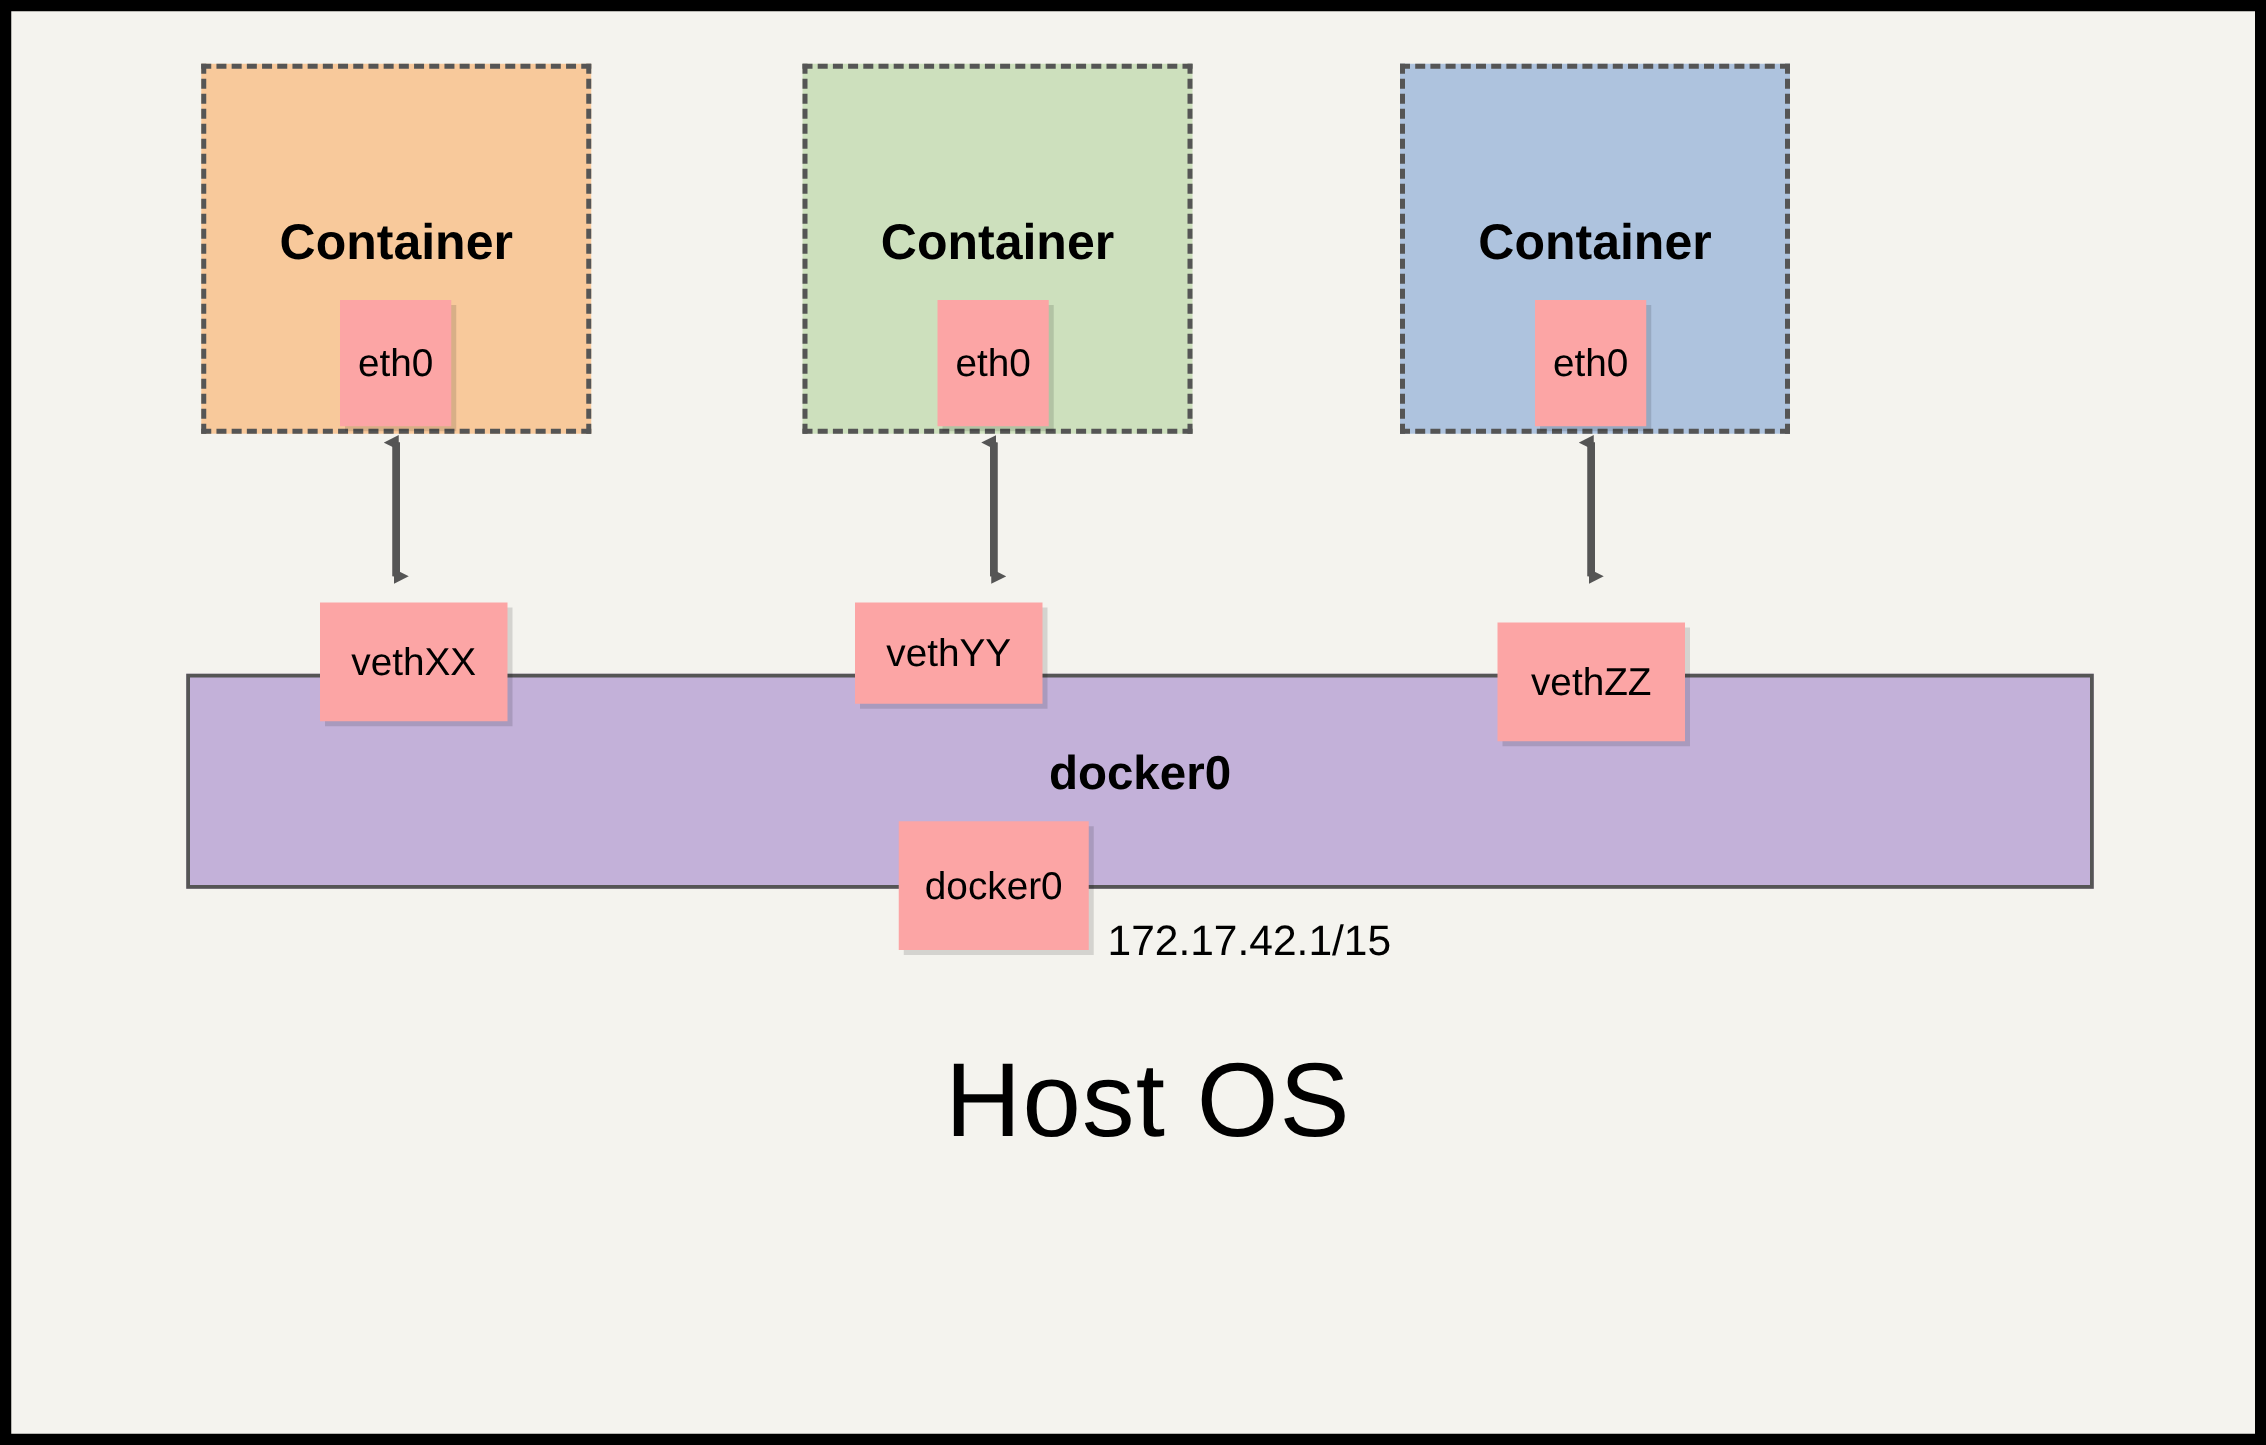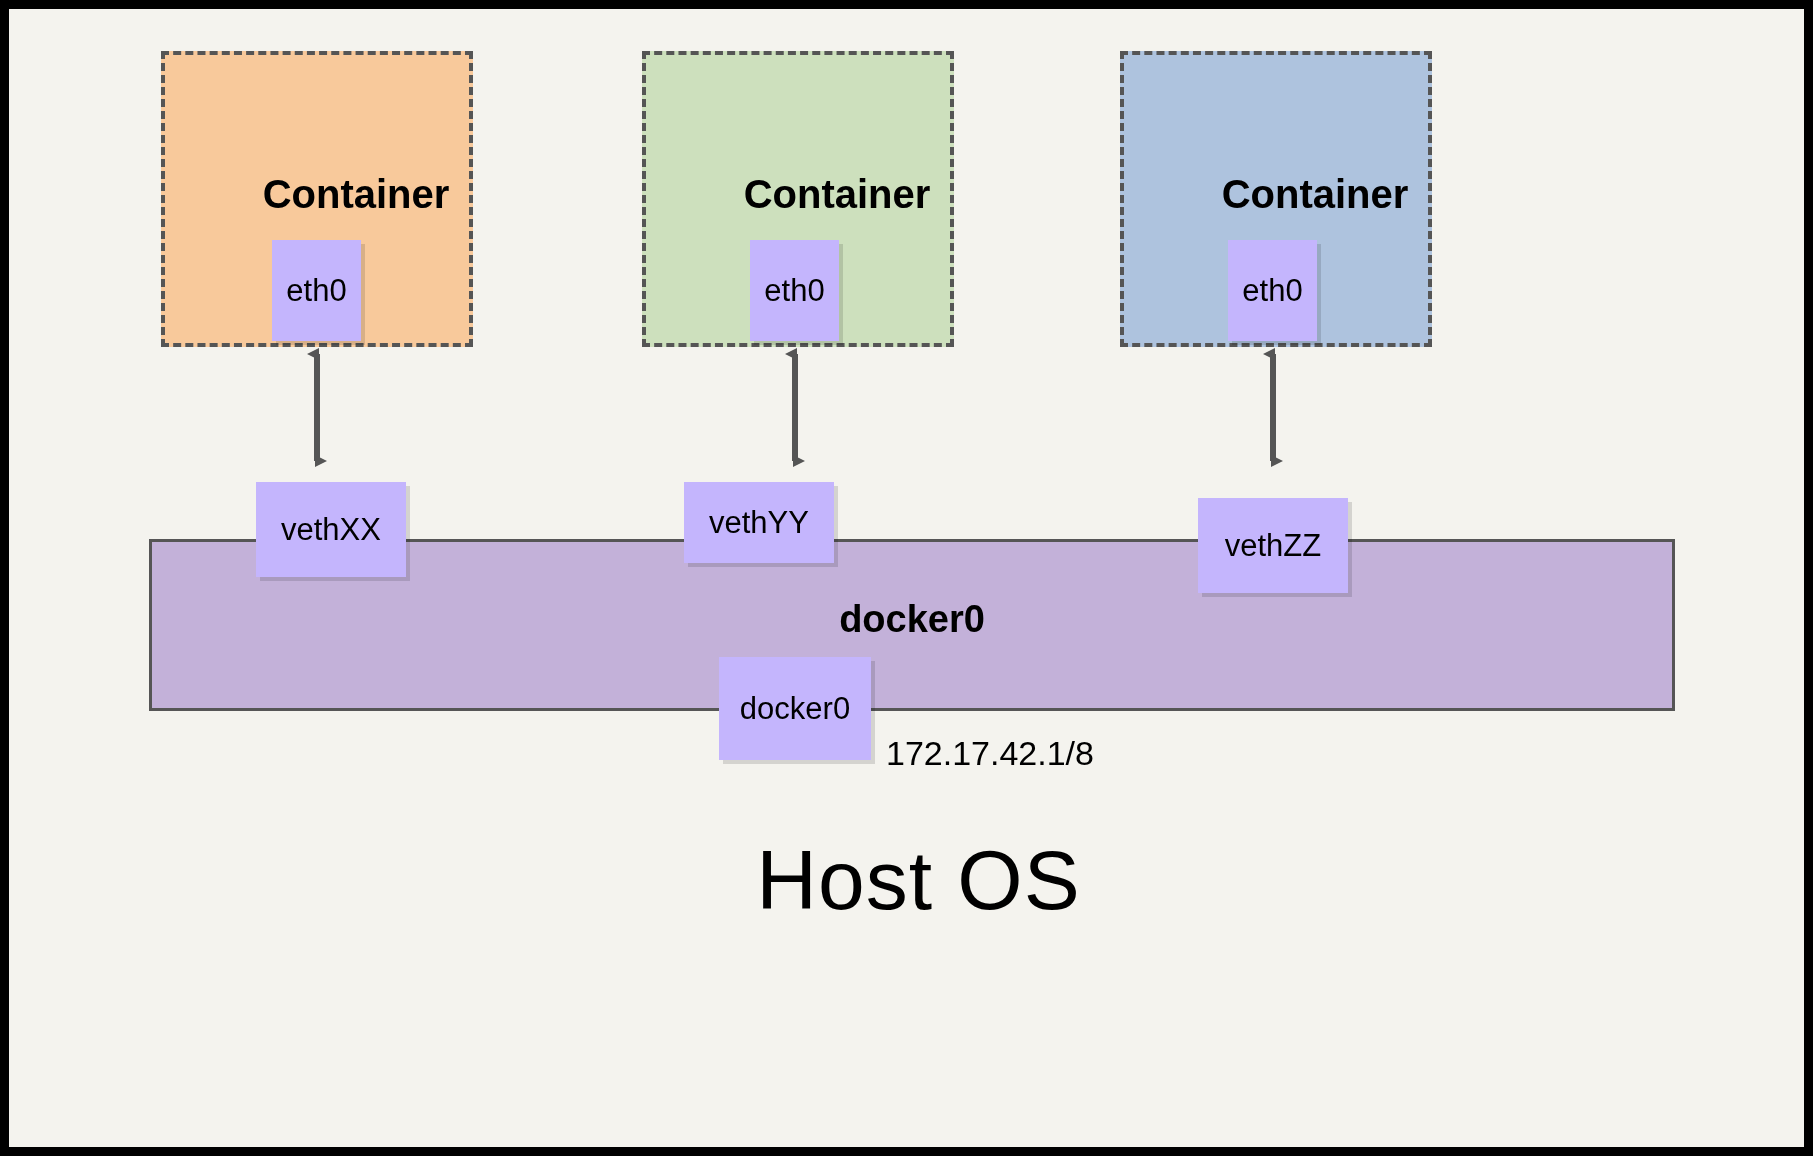--- a/index.html
+++ b/index.html
@@ -34,27 +34,26 @@
   .container-title {
     position: absolute;
     left: 0;
     right: 0;
     text-align: center;
     font-size: 40px;
     font-weight: bold;
     color: #000000;
     letter-spacing: 0px;
     white-space: nowrap;
-    padding-left: 39px;
   }
 
   
   .chip {
     position: absolute;
-    background: #c4b5fd;
+    background: #fca5a5;
     box-shadow: 4px 4px 0 rgba(0,0,0,0.13);
     display: flex;
     align-items: center;
     justify-content: center;
     font-size: 31px;
     color: #000000;
     white-space: nowrap;
     box-sizing: border-box;
   }
 
@@ -161,17 +160,17 @@
 
   <div id="bridge" style="left:140px; top:530px; width:1526px; height:172px;"></div>
   <div id="bridge-label" style="top:589px; left:140px; width:1526px;">docker0</div>
 
   <div class="chip" id="vethXX" style="left:233px; top:473px; width:150px; height:95px;margin-left:14px;">vethXX</div>
   <div class="chip" id="vethYY" style="left:675px; top:473px; width:150px; height:81px;">vethYY</div>
   <div class="chip" id="vethZZ" style="left:1189px; top:489px; width:150px; height:95px;">vethZZ</div>
 
   <div class="chip" id="docker0-iface" style="left:710px; top:648px; width:152px; height:103px;">docker0</div>
 
-  <div class="free-text" id="ip-label" style="left:877px; top:725px;">172.17.42.1/8</div>
+  <div class="free-text" id="ip-label" style="left:877px; top:725px;">172.17.42.1/15</div>
 
   <div class="free-text" id="host-os" style="top:823px;margin-left:24px;">Host OS</div>
 
 </div>
 
 </body></html>

